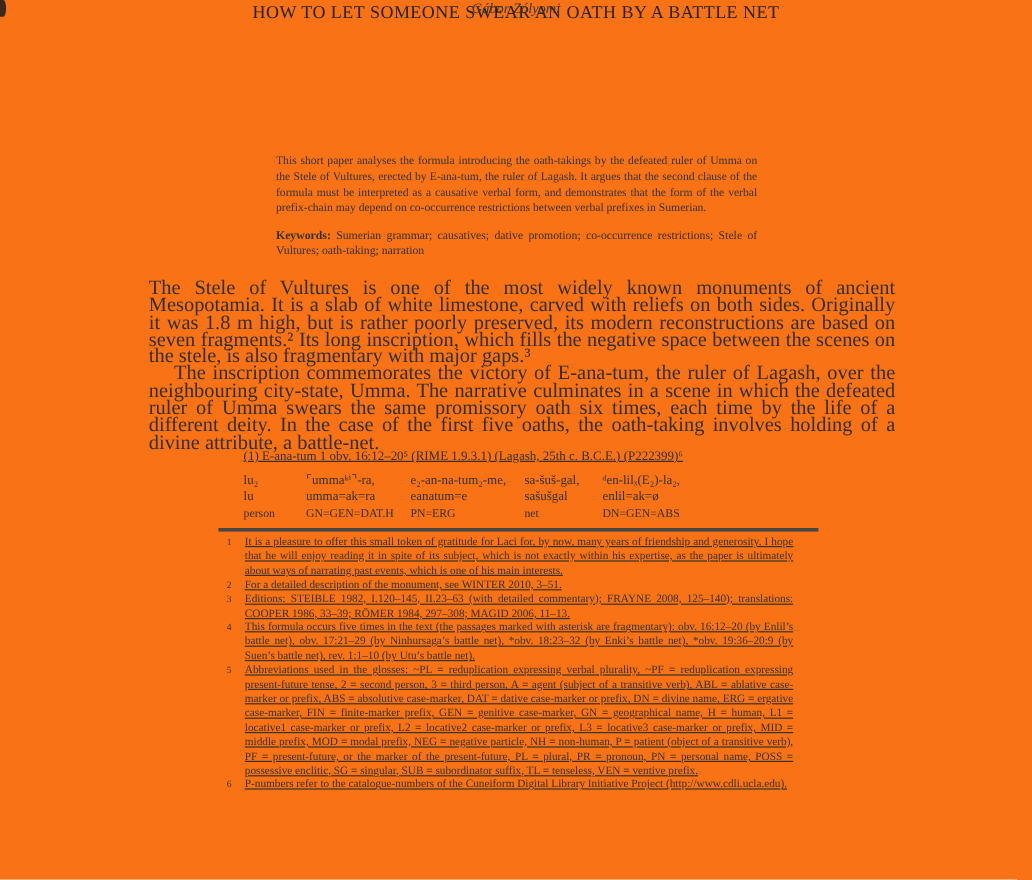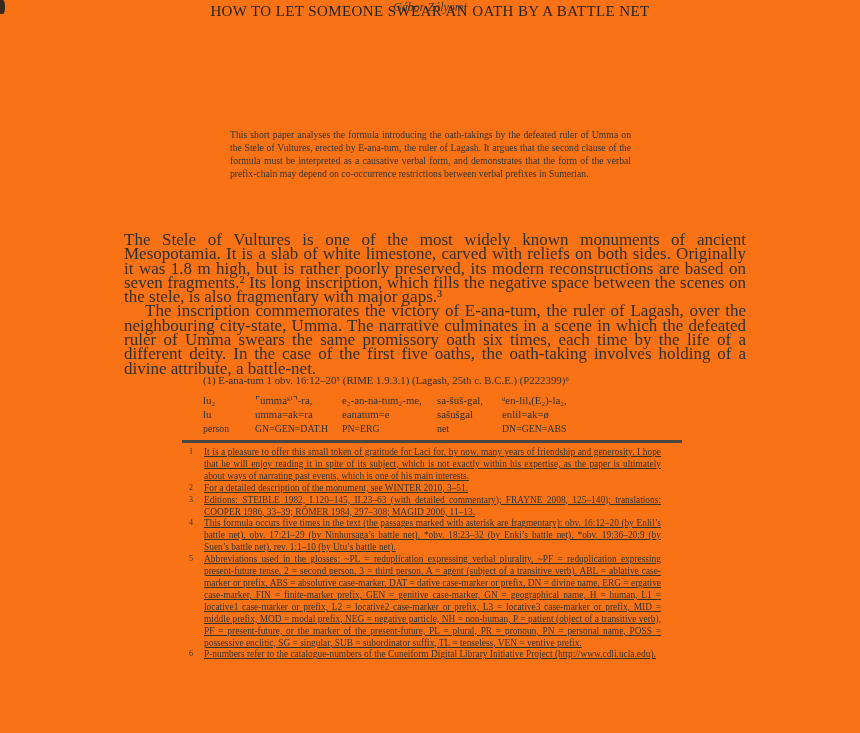--- a/index.html
+++ b/index.html
@@ -38,21 +38,21 @@
   .body-text {
     position:absolute; left:124px; top:233px; width:622px;
     font-size:17px; line-height:14.3px; text-align:justify;
   }
   .body-text p { margin:0; }
   .body-text p.indent { text-indent:21px; }
   .example {
     position:absolute; left:203px; top:374px; width:545px;
     font-size:10.8px; line-height:13px;
   }
-  .ex-heading { margin-bottom:6px; }
+  .ex-heading { margin-bottom:6px;text-decoration:underline; }
   .gloss-grid {
     display:grid;
     grid-template-columns:52px 87px 95px 65px 130px;
     font-size:10.8px; line-height:14px;
   }
   .gloss-grid .row-gloss { font-size:9.8px; padding-top:1px; }
   .fn-rule {
     position:absolute; left:182px; top:440px;
     width:500px; height:3px; background:#4a4641;
   }
@@ -76,20 +76,21 @@
   <div class="artifact"></div>
 
   <div class="title-block">
     <div>HOW TO LET SOMEONE SWEAR AN OATH BY A BATTLE NET</div>
   </div>
 
   <div class="author">Gábor Zólyomi</div>
 
   <div class="abstract">This short paper analyses the formula introducing the oath-takings by the defeated ruler of Umma on the Stele of Vultures, erected by E-ana-tum, the ruler of Lagash. It argues that the second clause of the formula must be interpreted as a causative verbal form, and demonstrates that the form of the verbal prefix-chain may depend on co-occurrence restrictions between verbal prefixes in Sumerian.</div>
 
+  <div class="keywords"><span class="kw-label">Keywords:</span><span> Sumerian grammar; causatives; dative promotion; co-occurrence restrictions; Stele of Vultures; oath-taking; narration</span></div>
 
   <div class="body-text">
     <p>The Stele of Vultures is one of the most widely known monuments of ancient Mesopotamia. It is a slab of white limestone, carved with reliefs on both sides. Originally it was 1.8 m high, but is rather poorly preserved, its modern reconstructions are based on seven fragments.² Its long inscription, which fills the negative space between the scenes on the stele, is also fragmentary with major gaps.³</p>
     <p class="indent">The inscription commemorates the victory of E-ana-tum, the ruler of Lagash, over the neighbouring city-state, Umma. The narrative culminates in a scene in which the defeated ruler of Umma swears the same promissory oath six times, each time by the life of a different deity. In the case of the first five oaths, the oath-taking involves holding of a divine attribute, a battle-net.</p>
   </div>
 
   <div class="example">
     <div class="ex-heading">(1) E-ana-tum 1 obv. 16:12–20⁵ (RIME 1.9.3.1) (Lagash, 25th c. B.C.E.) (P222399)⁶</div>
     <div class="gloss-grid">
       <div class="row-translit">lu₂</div>

